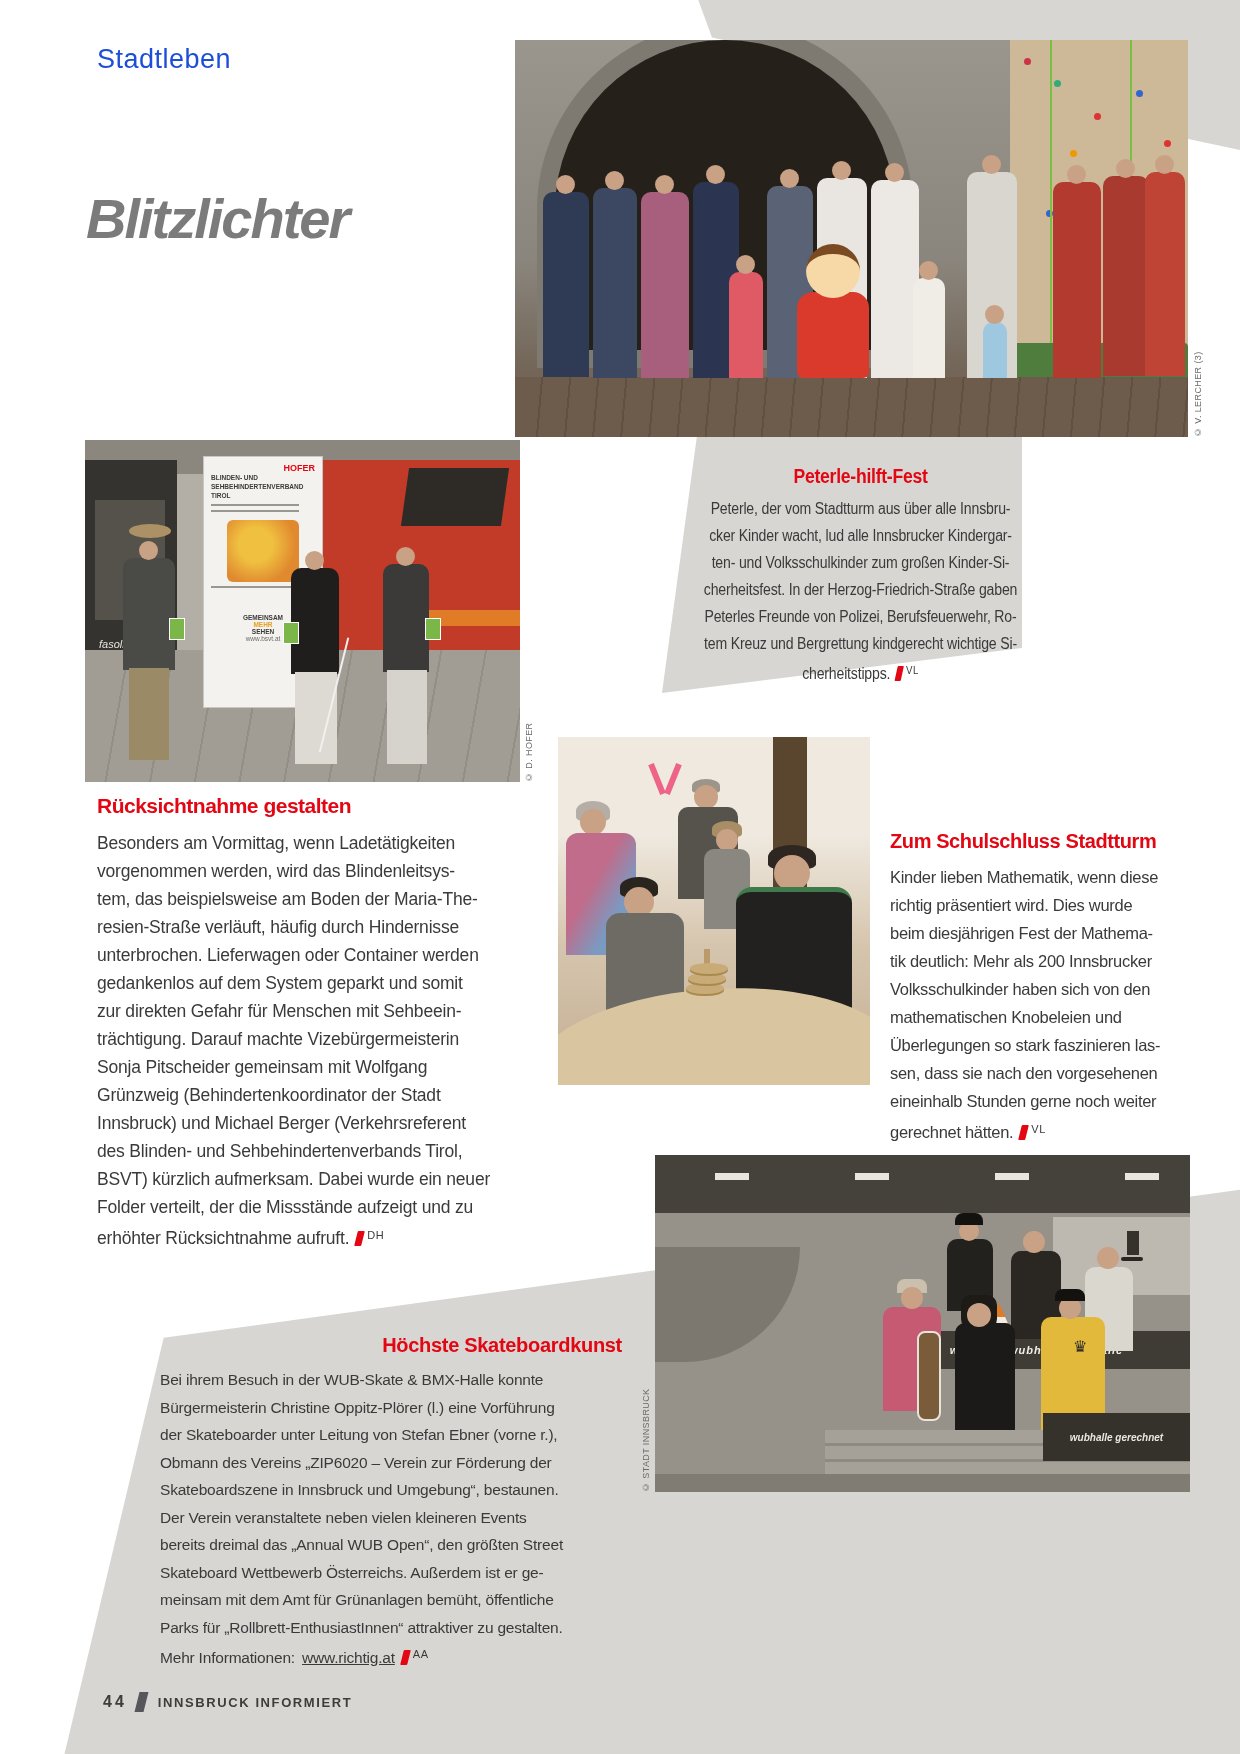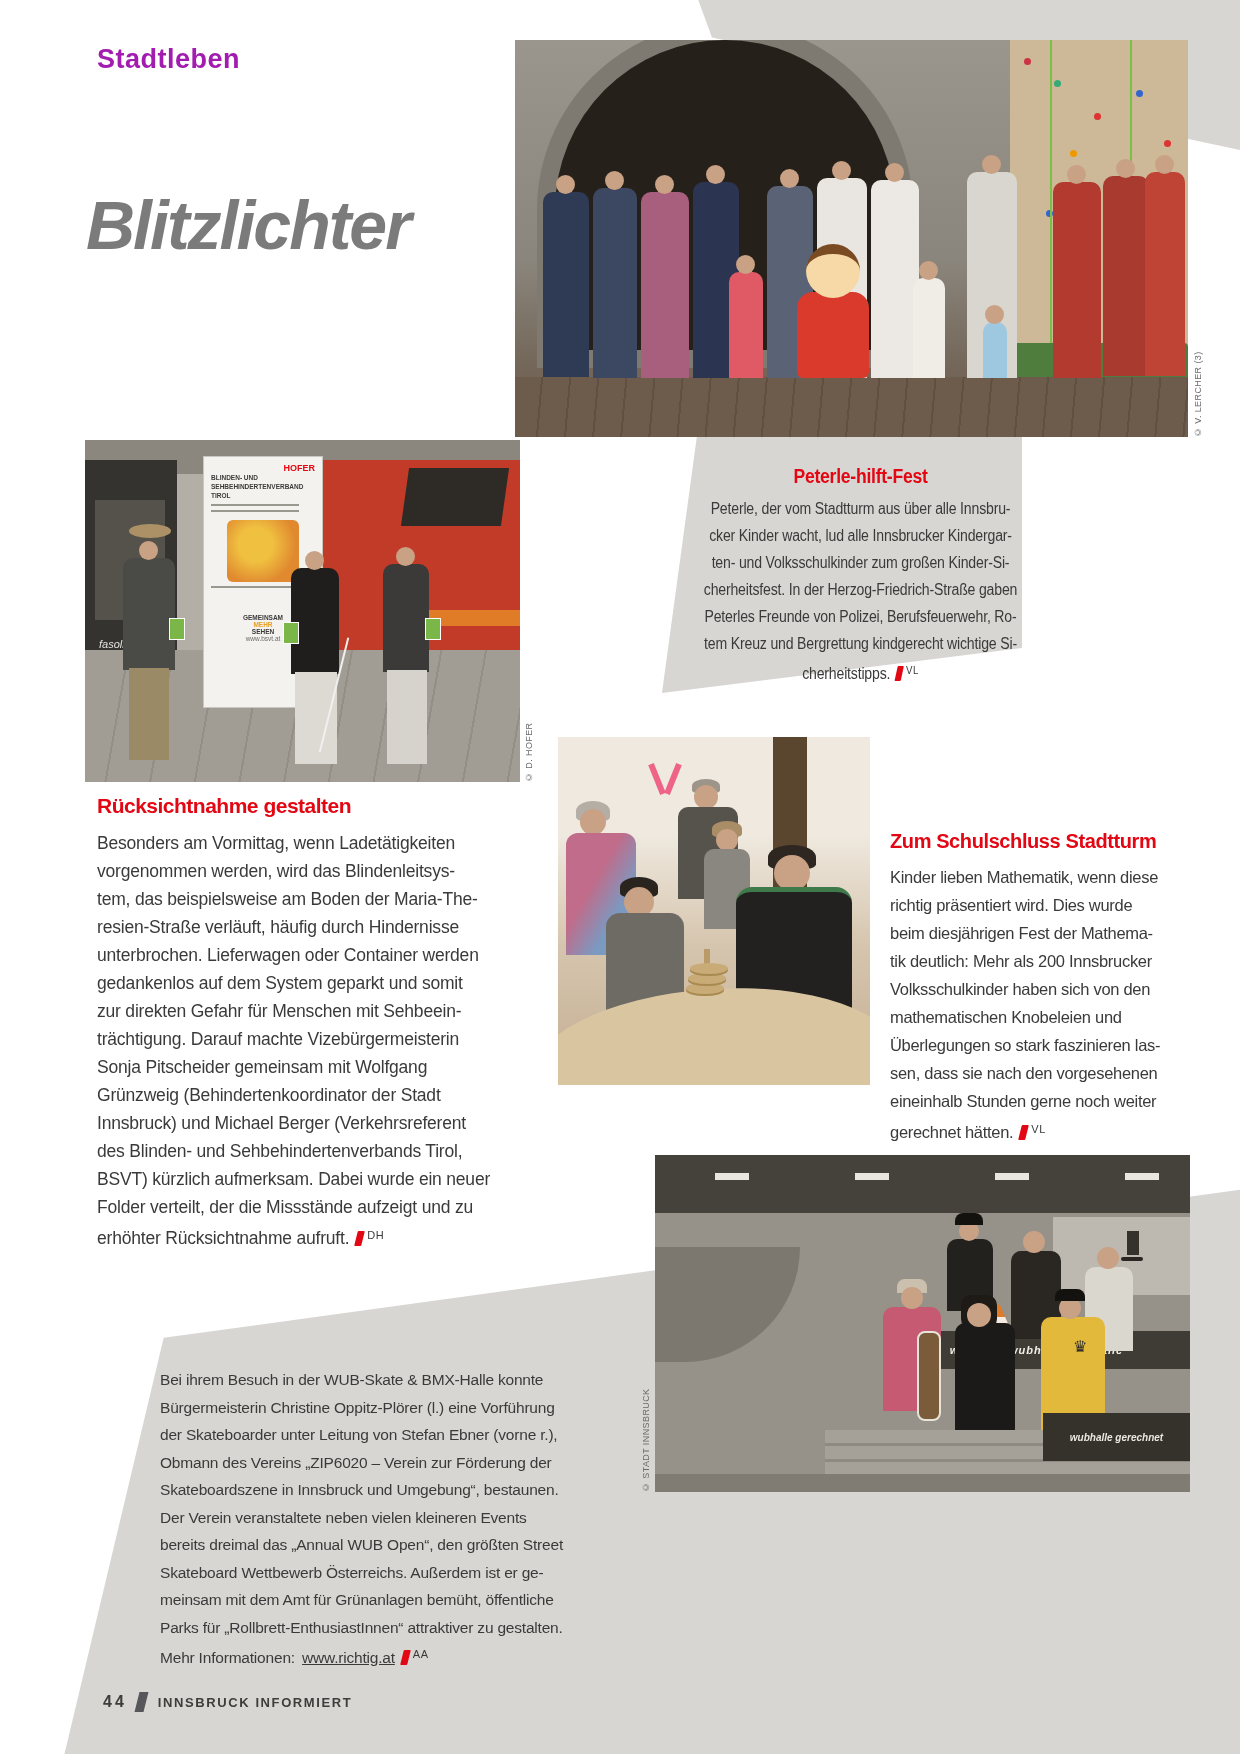--- a/index.html
+++ b/index.html
@@ -10,22 +10,22 @@
   }
   html,body{margin:0;padding:0;background:#9a9a9a;}
   .page{
     position:relative;width:1240px;height:1754px;margin:0 auto;
     background:#ffffff;overflow:hidden;
     font-family:"Liberation Sans",sans-serif;color:var(--body-text,#3a3a3a);
   }
   .abs{position:absolute;}
 
   
-  .section-label{left:97px;top:44px;font-size:27px;font-weight:bold;color:#a21caf;letter-spacing:.5px;}
-  .page-title{left:86px;top:186px;font-size:68px;font-weight:bold;font-style:italic;
+  .section-label{left:97px;top:44px;font-size:27px;font-weight:normal;color:#1d4ed8;letter-spacing:.5px;}
+  .page-title{left:86px;top:186px;font-size:56px;font-weight:bold;font-style:italic;
     color:var(--title-gray,#7b7b7b);letter-spacing:-2px;}
 
   
   .top-wedge{left:690px;top:0;width:550px;height:150px;background:var(--box-gray,#d8d6d3);
     clip-path:polygon(1.5% 0,100% 0,100% 100%,4% 25%);}
   .peterle-box{left:655px;top:437px;width:367px;height:268px;background:var(--box-gray,#d8d6d3);
     clip-path:polygon(11.4% 0,100% 0,100% 78.7%,1.9% 95.5%);}
   .bottom-wedge{left:0;top:1180px;width:1240px;height:574px;background:var(--box-gray,#d8d6d3);
     clip-path:polygon(13.2% 27.5%,100% 1.7%,100% 100%,5.2% 100%);}
 
@@ -337,20 +337,21 @@
 richtig präsentiert wird. Dies wurde
 beim diesjährigen Fest der Mathema-
 tik deutlich: Mehr als 200 Innsbrucker
 Volksschulkinder haben sich von den
 mathematischen Knobeleien und
 Überlegungen so stark faszinieren las-
 sen, dass sie nach den vorgesehenen
 eineinhalb Stunden gerne noch weiter
 gerechnet hätten.</span><span class="amark"></span><span class="initials">VL</span></div>
 
+  <div class="abs skate-head h-red">Höchste Skateboardkunst</div>
   <div class="abs skate-body"><span class="body-copy">Bei ihrem Besuch in der WUB-Skate &amp; BMX-Halle konnte
 Bürgermeisterin Christine Oppitz-Plörer (l.) eine Vorführung
 der Skateboarder unter Leitung von Stefan Ebner (vorne r.),
 Obmann des Vereins „ZIP6020 – Verein zur Förderung der
 Skateboardszene in Innsbruck und Umgebung“, bestaunen.
 Der Verein veranstaltete neben vielen kleineren Events
 bereits dreimal das „Annual WUB Open“, den größten Street
 Skateboard Wettbewerb Österreichs. Außerdem ist er ge-
 meinsam mit dem Amt für Grünanlagen bemüht, öffentliche
 Parks für „Rollbrett-EnthusiastInnen“ attraktiver zu gestalten.

